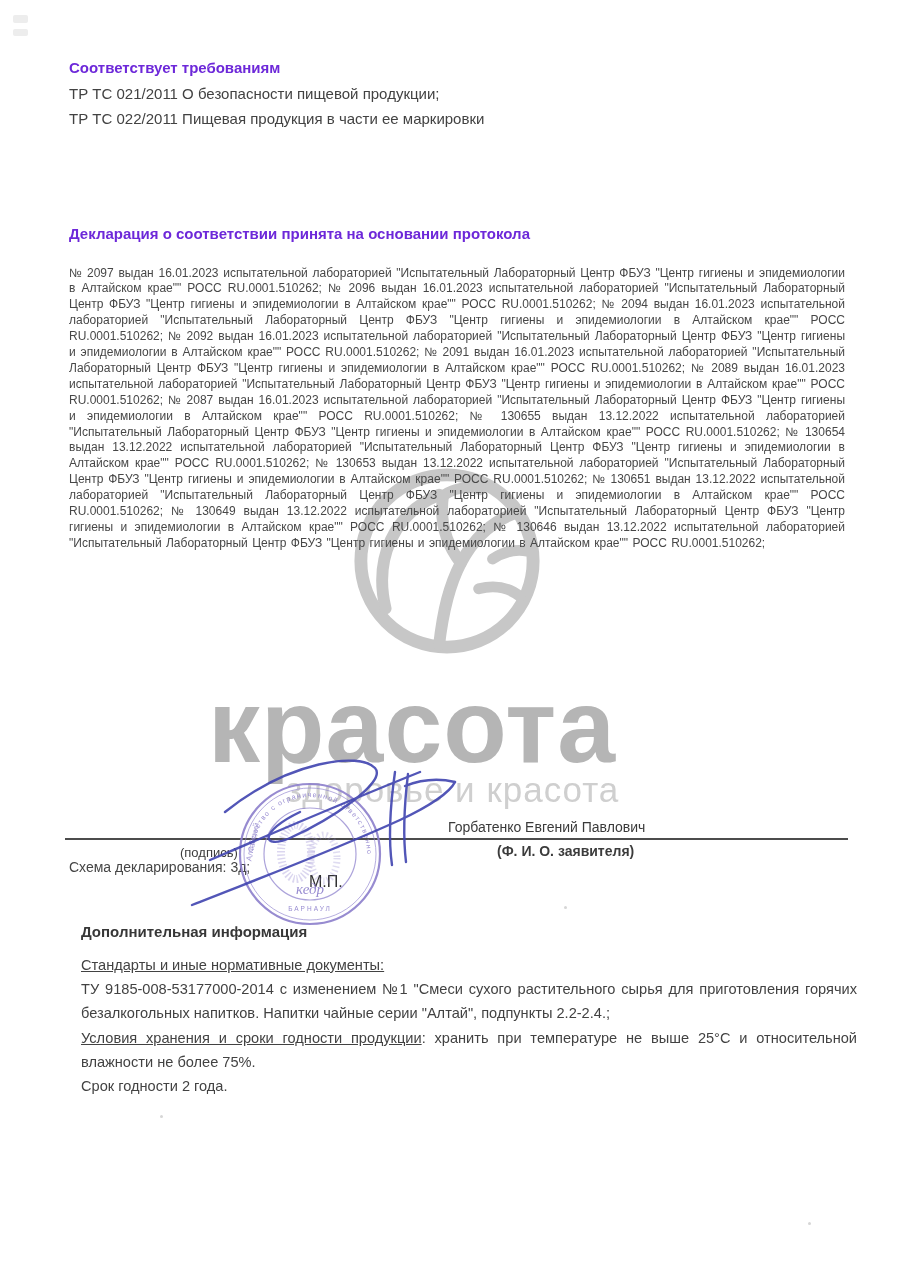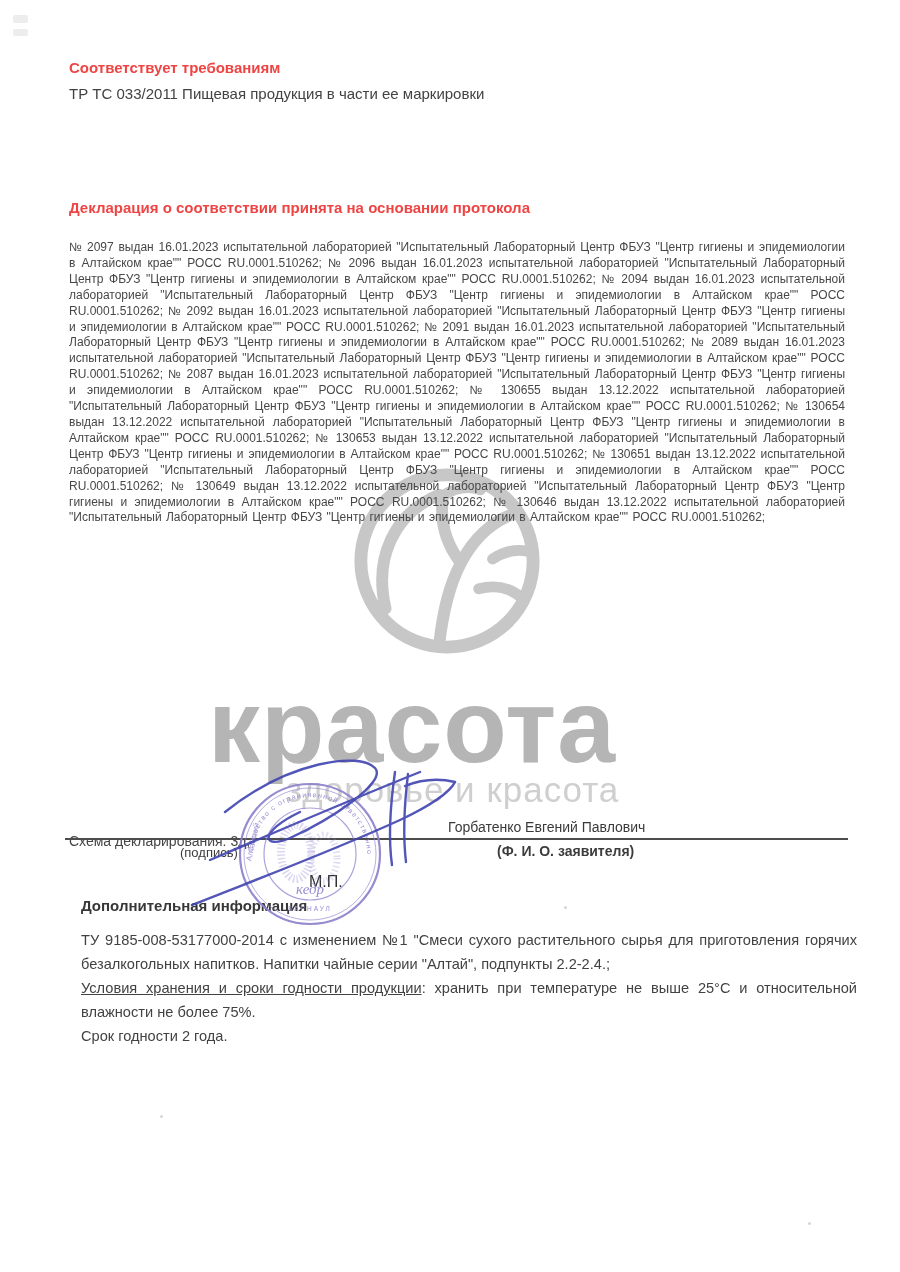--- a/index.html
+++ b/index.html
@@ -1,21 +1,21 @@
 <!DOCTYPE html>
 <html><head>
 <meta charset="utf-8">
 <style>
   html,body{margin:0;padding:0;background:#e9e9e9;}
   .page{position:relative;width:900px;height:1272px;background:#ffffff;overflow:hidden;
         font-family:"Liberation Sans",sans-serif;color:#3c3c3c;}
   .abs{position:absolute;}
   .content{position:relative;z-index:3;}
   
-  .b15{font-size:15px;font-weight:700;color:#ef4444;}
+  .b15{font-size:15px;font-weight:700;color:#6d28d9;}
   .r15{font-size:15px;font-weight:400;color:#424242;}
   .req{top:55px;left:69px;width:780px;line-height:25.5px;}
   .basis-head{top:148px;left:69px;}
   .protocols{top:172px;left:69px;width:776px;font-size:12px;line-height:15.9px;
              text-align:justify;color:#474747;word-spacing:1px;}
   .scheme{top:479px;left:69px;font-size:14px;color:#454545;}
   .addinfo{top:524px;left:69px;width:776px;font-size:14.6px;line-height:24.2px;color:#424242;margin-left:12px;}
   .addinfo .head{font-size:15px;font-weight:700;color:#373737;margin-bottom:9px;}
   .just{text-align:justify;}
   .u{text-decoration:underline;}
@@ -62,30 +62,32 @@
       <path d="M 146 98 C 158 90 170 88 181 90" stroke-width="11" stroke="#c7c7c7"></path>
       <path d="M 132 128 C 148 124 163 127 174 136" stroke-width="11" stroke="#c7c7c7"></path>
       <path d="M 96 34 C 108 26 122 24 134 28" stroke-width="11" stroke="#c7c7c7"></path>
     </g>
   </svg>
   <div class="wm wm-brand" style="color:#b5b5b5;">красота</div>
   <div class="wm wm-tagline" style="color:#cfcfcf;">здоровье и красота</div>
 
   <div class="abs req content">
     <div class="b15">Соответствует требованиям</div>
-    <div class="r15">ТР ТС 033/2011 Пищевая продукция в части ее маркировки</div>
+    <div class="r15">ТР ТС 021/2011 О безопасности пищевой продукции;</div>
+    <div class="r15">ТР ТС 022/2011 Пищевая продукция в части ее маркировки</div>
   </div>
 
   <div class="abs basis-head b15 content">Декларация о соответствии принята на основании протокола</div>
   <div class="abs protocols content">№ 2097 выдан 16.01.2023  испытательной лабораторией "Испытательный Лабораторный Центр ФБУЗ "Центр гигиены и эпидемиологии в Алтайском крае"" РОСС RU.0001.510262; № 2096 выдан 16.01.2023  испытательной лабораторией "Испытательный Лабораторный Центр ФБУЗ "Центр гигиены и эпидемиологии в Алтайском крае"" РОСС RU.0001.510262; № 2094 выдан 16.01.2023  испытательной лабораторией "Испытательный Лабораторный Центр ФБУЗ "Центр гигиены и эпидемиологии в Алтайском крае"" РОСС RU.0001.510262; № 2092 выдан 16.01.2023  испытательной лабораторией "Испытательный Лабораторный Центр ФБУЗ "Центр гигиены и эпидемиологии в Алтайском крае"" РОСС RU.0001.510262; № 2091 выдан 16.01.2023  испытательной лабораторией "Испытательный Лабораторный Центр ФБУЗ "Центр гигиены и эпидемиологии в Алтайском крае"" РОСС RU.0001.510262; № 2089 выдан 16.01.2023  испытательной лабораторией "Испытательный Лабораторный Центр ФБУЗ "Центр гигиены и эпидемиологии в Алтайском крае"" РОСС RU.0001.510262; № 2087 выдан 16.01.2023  испытательной лабораторией "Испытательный Лабораторный Центр ФБУЗ "Центр гигиены и эпидемиологии в Алтайском крае"" РОСС RU.0001.510262; № 130655 выдан 13.12.2022  испытательной лабораторией "Испытательный Лабораторный Центр ФБУЗ "Центр гигиены и эпидемиологии в Алтайском крае"" РОСС RU.0001.510262;  № 130654 выдан 13.12.2022  испытательной лабораторией "Испытательный Лабораторный Центр ФБУЗ "Центр гигиены и эпидемиологии в Алтайском крае"" РОСС RU.0001.510262;  № 130653 выдан 13.12.2022  испытательной лабораторией "Испытательный Лабораторный Центр ФБУЗ "Центр гигиены и эпидемиологии в Алтайском крае"" РОСС RU.0001.510262;  № 130651 выдан 13.12.2022  испытательной лабораторией "Испытательный Лабораторный Центр ФБУЗ "Центр гигиены и эпидемиологии в Алтайском крае"" РОСС RU.0001.510262; № 130649 выдан 13.12.2022  испытательной лабораторией "Испытательный Лабораторный Центр ФБУЗ "Центр гигиены и эпидемиологии в Алтайском крае"" РОСС RU.0001.510262;  № 130646 выдан 13.12.2022  испытательной лабораторией "Испытательный Лабораторный Центр ФБУЗ "Центр гигиены и эпидемиологии в Алтайском крае"" РОСС RU.0001.510262;</div>
 
   <div class="abs scheme content">Схема декларирования: 3д;</div>
 
   <div class="abs addinfo content">
     <div class="head">Дополнительная информация</div>
+    <div><span class="u">Стандарты и иные нормативные документы:</span></div>
     <div class="just">ТУ 9185-008-53177000-2014 с изменением №1 "Смеси сухого растительного сырья для приготовления горячих безалкогольных напитков. Напитки чайные серии "Алтай", подпункты 2.2-2.4.;</div>
     <div class="just"><span class="u">Условия хранения и сроки годности продукции</span><span>: хранить при температуре не выше 25°С и относительной влажности не более 75%.</span></div>
     <div>Срок годности 2 года.</div>
   </div>
 
   <div class="abs sigline"></div>
   <div class="abs applicant">Горбатенко Евгений Павлович</div>
   <div class="abs cap sign-cap">(подпись)</div>
   <div class="abs cap name-cap">(Ф. И. О. заявителя)</div>
   <div class="abs mp">М.П.</div>

